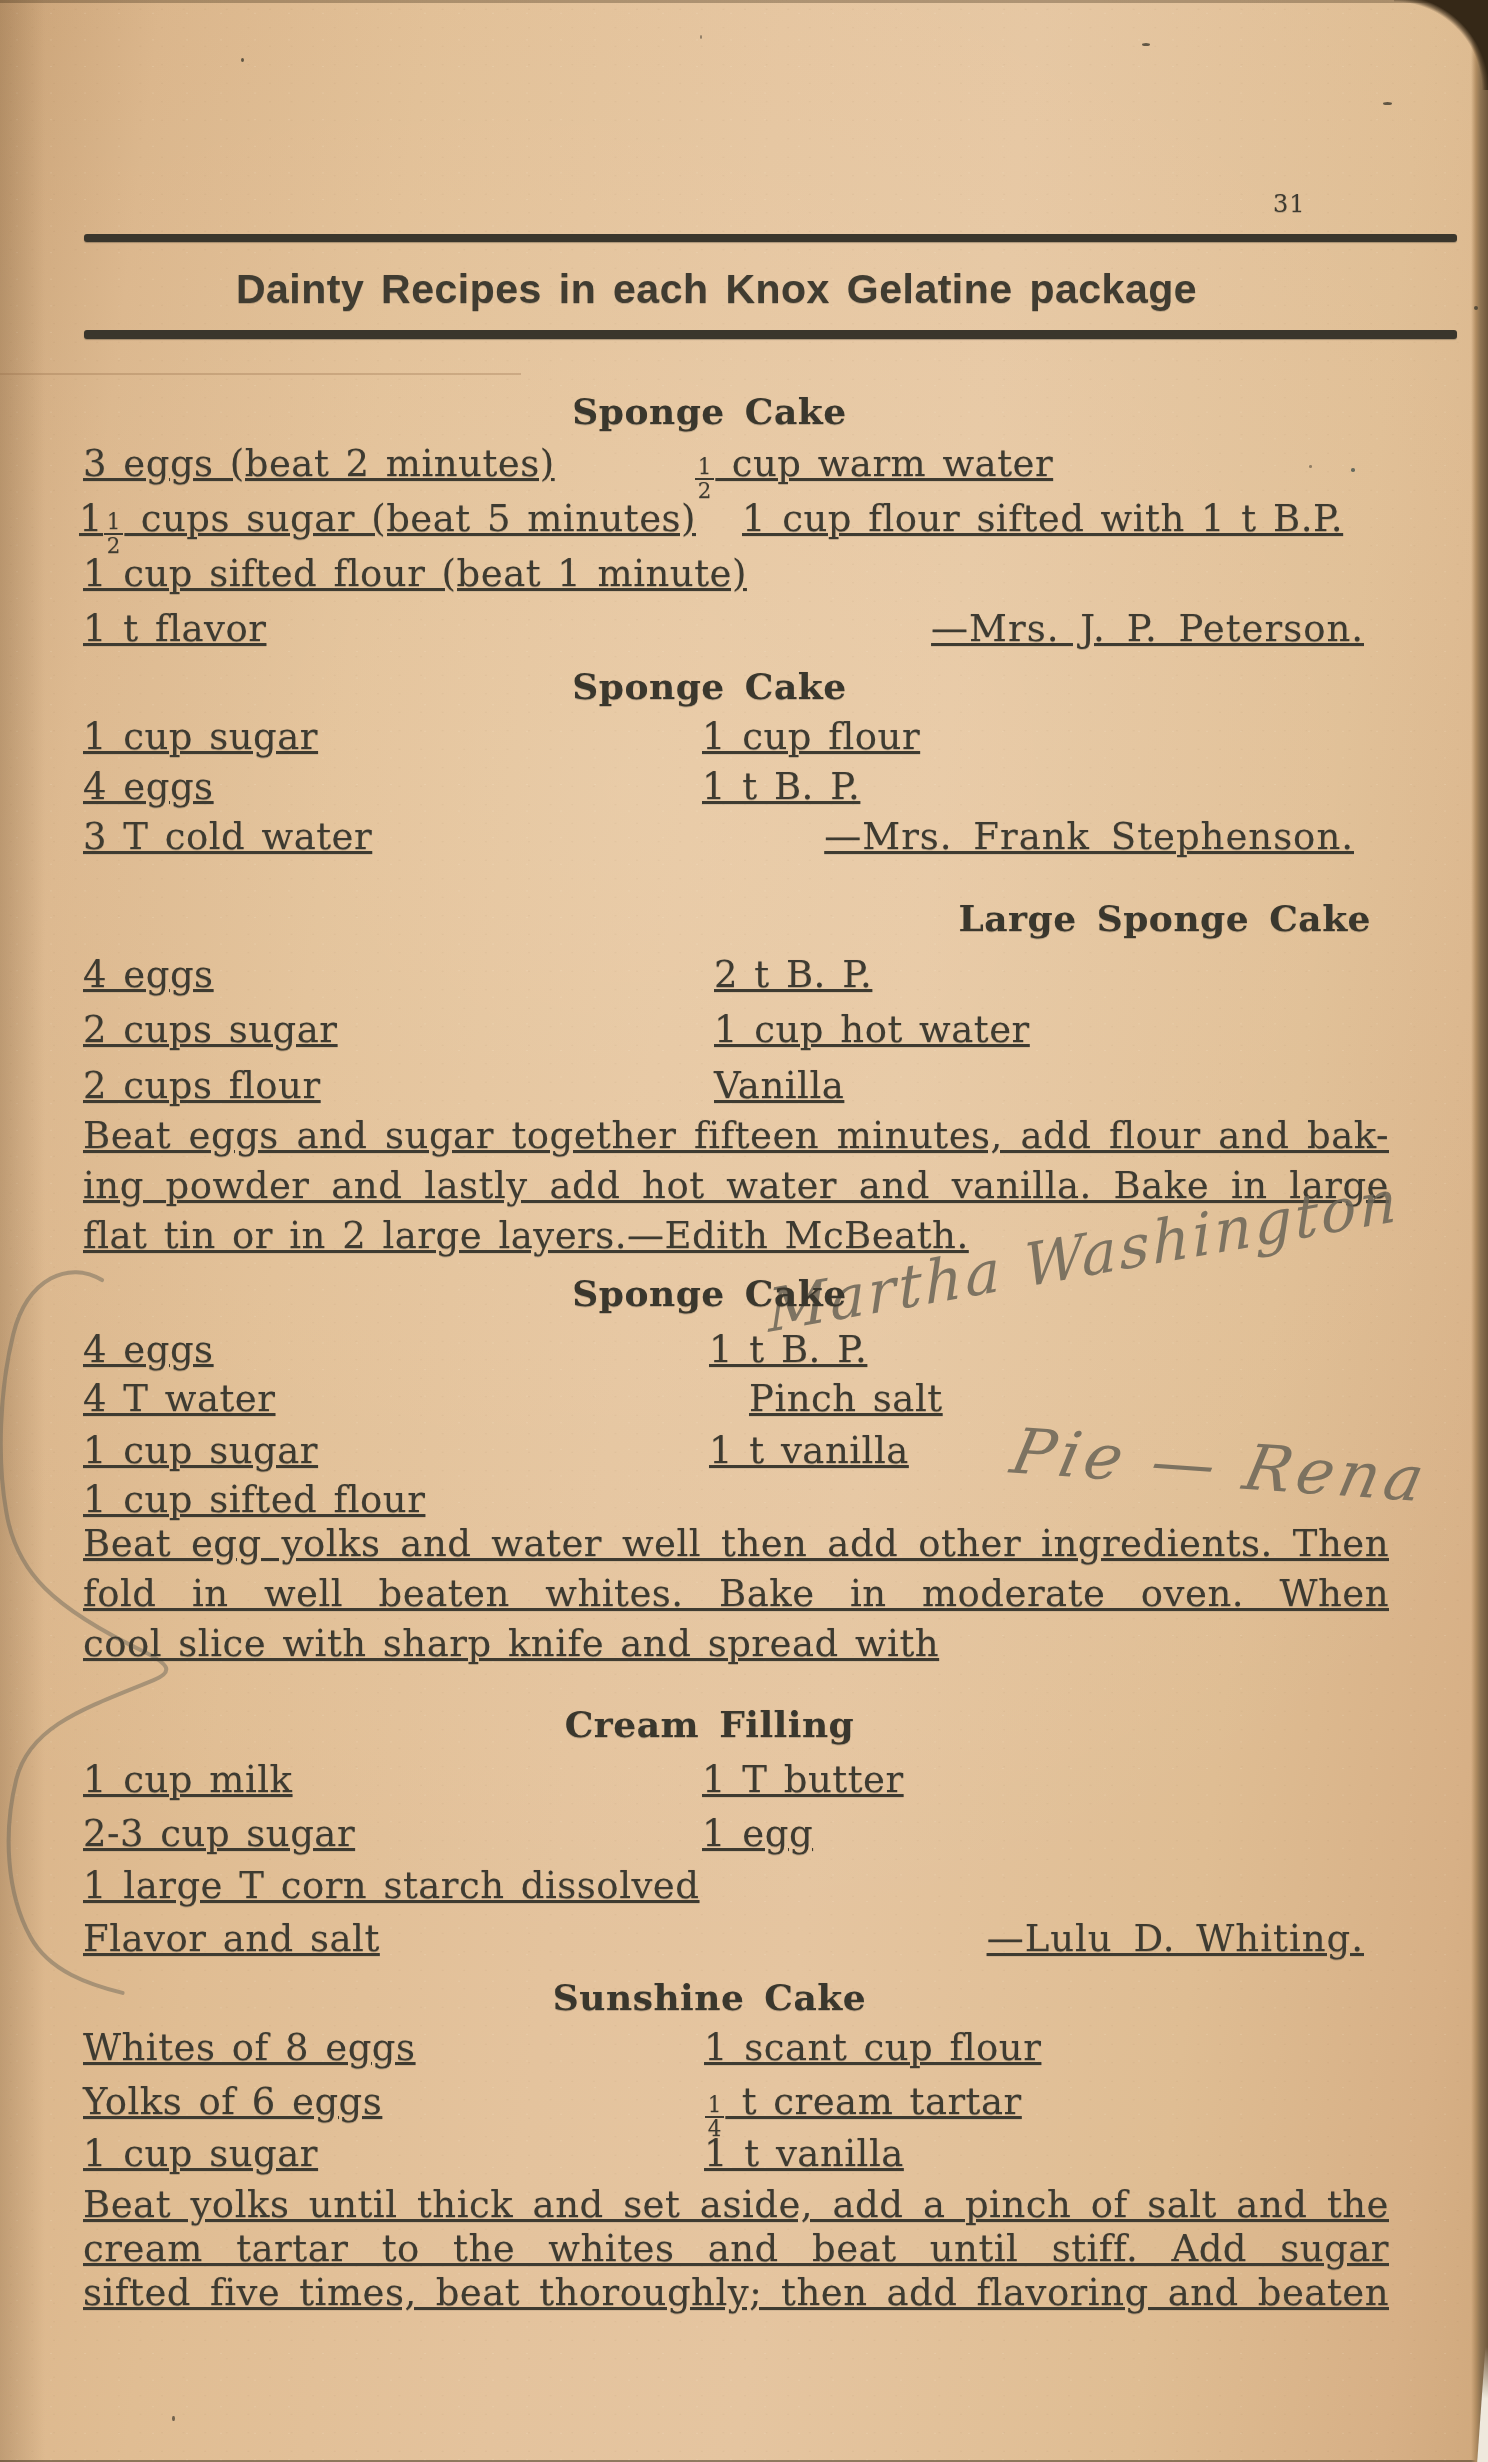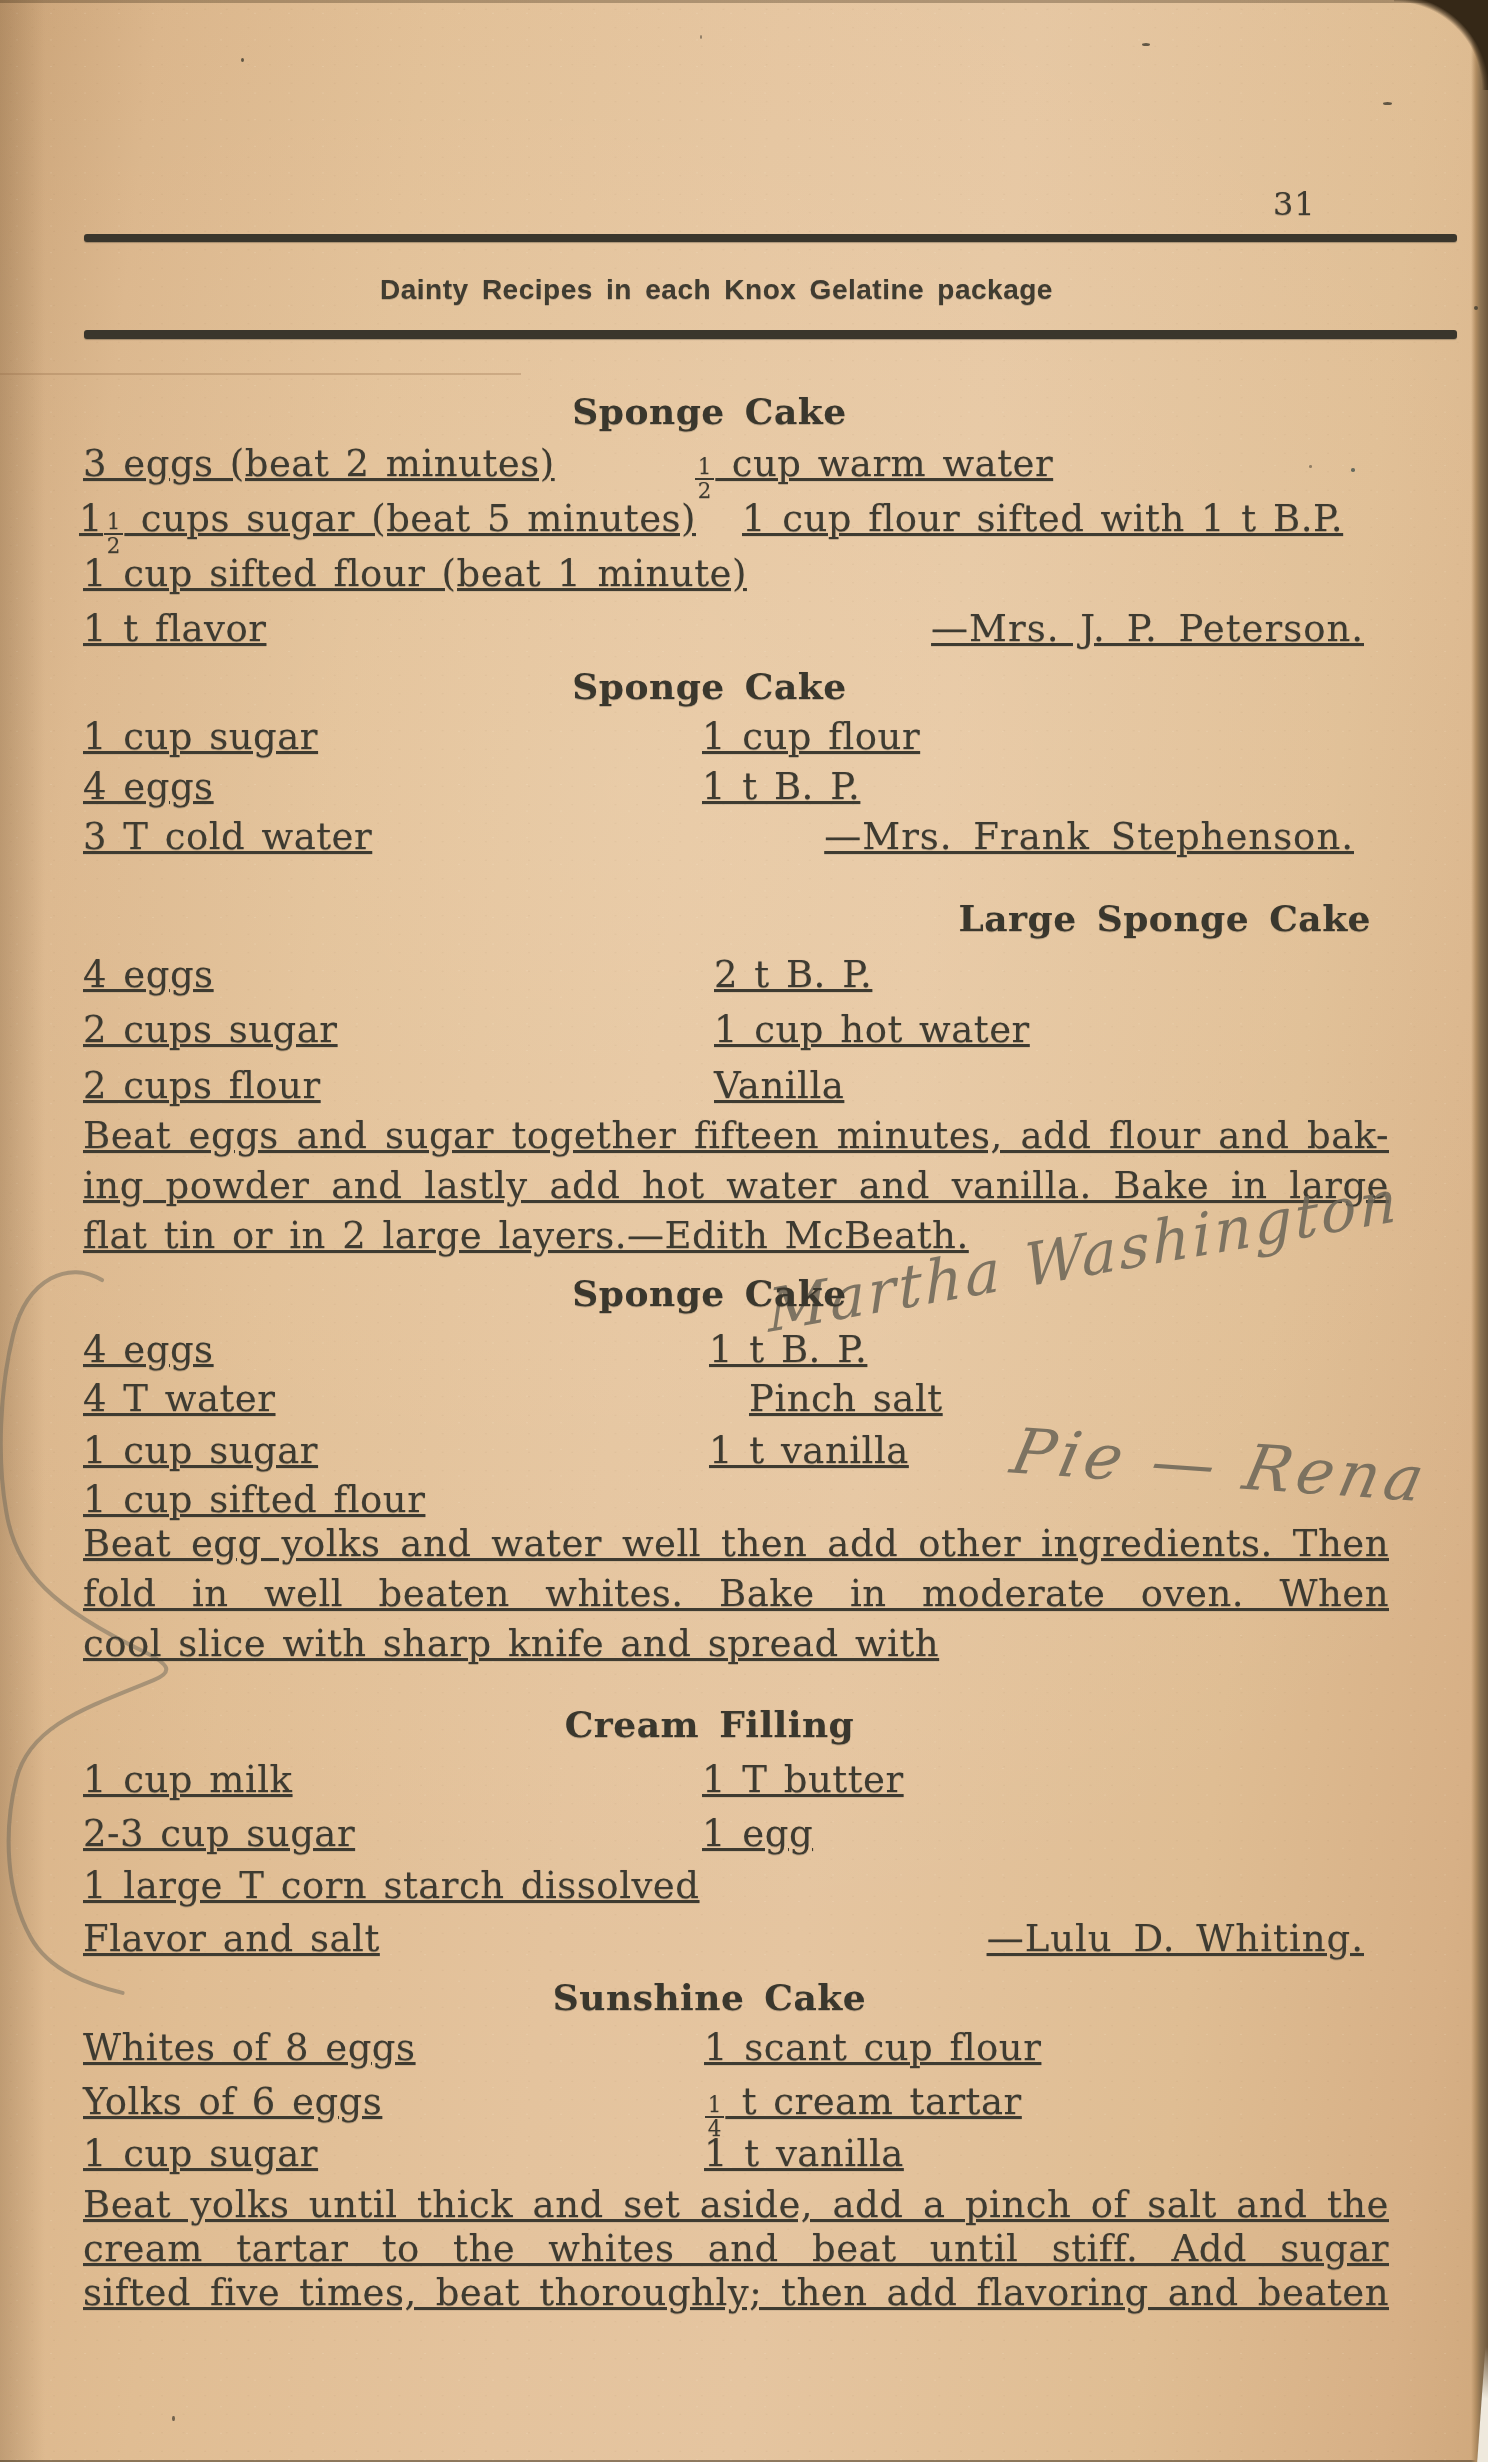--- a/index.html
+++ b/index.html
@@ -19,22 +19,22 @@
   .ink{ text-shadow:0 0.5px 0 rgba(62,59,49,.22), 0 0 1px rgba(62,59,49,.16); }
   .abs{ position:absolute; white-space:nowrap; }
   .body-line{ font-size:37px; line-height:37px; word-spacing:4px; letter-spacing:0.5px;text-decoration:underline; }
   .heading{ font-size:36px; line-height:36px; font-weight:700; letter-spacing:0.5px; word-spacing:7px; text-align:center; left:48px; width:1323px; color:#3a372d;}
   .attrib{ left:702px; width:662px; text-align:right; letter-spacing:1px; word-spacing:8px; }
   .instr{ left:83px; width:1306px; white-space:normal; }
   .just{ text-align:justify; text-align-last:justify; }
   .rule{ position:absolute; left:84px; width:1373px; background:#3a362c; border-radius:3px;
          box-shadow:0 1px 1px rgba(58,54,44,.35); }
   .hdr-title{ font-size:31px; line-height:31px; font-weight:700; letter-spacing:3.5px; word-spacing:6px; text-align:center; left:30px; width:1373px; }
-  .pagenum{ font-size:32px; line-height:36px; letter-spacing:1px; }
-  .tagline{ font-family:"Liberation Sans", sans-serif; font-weight:700; font-size:28px; line-height:33px;
+  .pagenum{ font-size:24px; line-height:36px; letter-spacing:1px; }
+  .tagline{ font-family:"Liberation Sans", sans-serif; font-weight:700; font-size:41px; line-height:33px;
             letter-spacing:0.5px; word-spacing:5px; text-align:center; left:30px; width:1373px; color:#403c31;}
   .hand{ font-style:italic; color:#6f6859; opacity:.88; font-family:"DejaVu Serif", serif; }
   .hand1{ left:769px; top:1277px; font-size:59px; letter-spacing:3px; transform:rotate(-10deg) skewX(-8deg); transform-origin:0 100%; }
   .hand2{ left:1005px; top:1414px; font-size:63px; letter-spacing:5px; transform:rotate(4deg) skewX(-8deg); transform-origin:0 100%; }
   .frac{ display:inline-flex; flex-direction:column; align-items:center; line-height:.95; font-size:.58em; vertical-align:.08em; margin:0 .05em; }
   .frac .n{ border-bottom:2px solid currentColor; padding:0 .12em .02em; }
   .frac .d{ padding-top:.03em; }
   .speck{ position:absolute; background:#413c30; border-radius:50%; opacity:.8; }
   .crease{ position:absolute; left:0; top:373px; width:521px; height:1.5px; background:rgba(146,106,70,.30); filter:blur(0.5px); }
   .edge-right{ position:absolute; right:0; top:0; bottom:0; width:17px;

